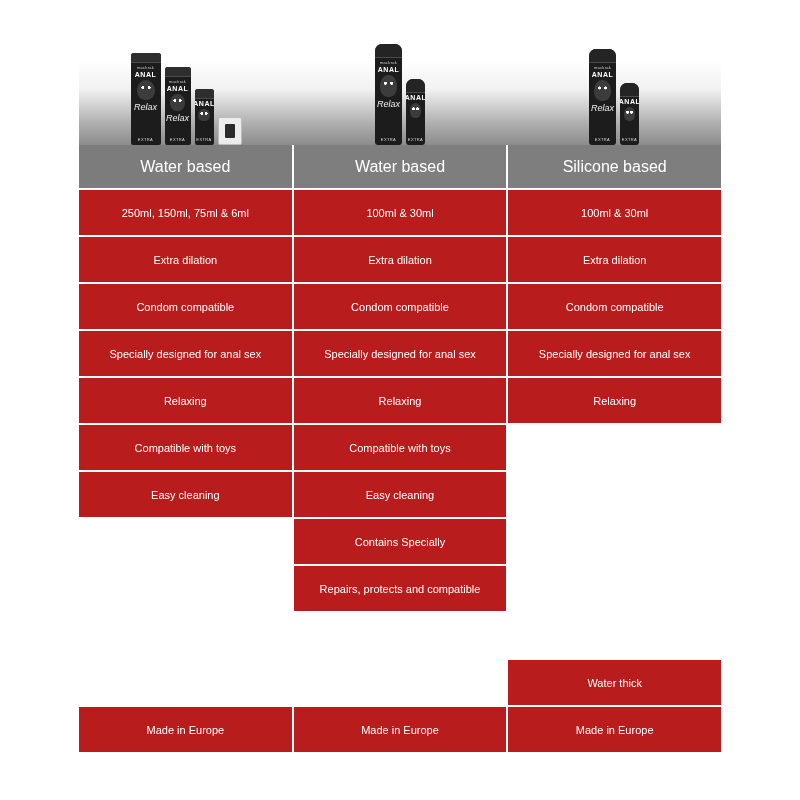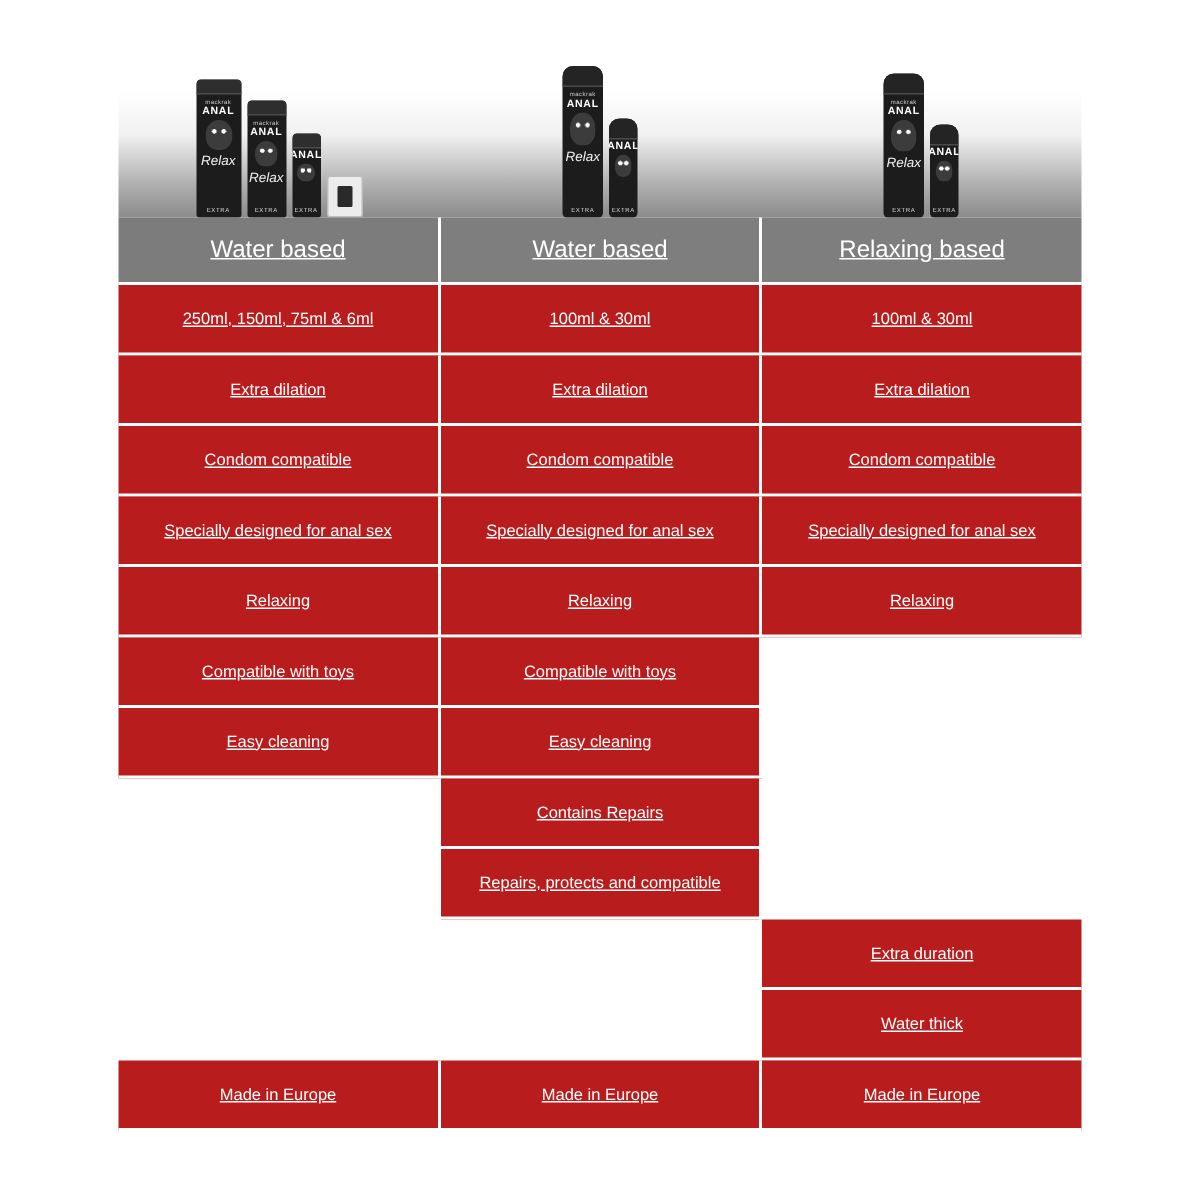--- a/index.html
+++ b/index.html
@@ -146,21 +146,20 @@
     min-height: 47px;
     display: flex;
     align-items: center;
     justify-content: center;
     text-align: left;
     color: #ffffff;
     font-size: 11px;
     padding: 4px 8px;
     border-right: 2px solid #ffffff;
     border-bottom: 2px solid #ffffff;
-    text-decoration: underline;
   }
   .cell:last-child { border-right: none; }
   .cell.filled { background: #b91c1c; }
   .cell.empty { background: transparent; border-right-color: transparent; }
 
   .row.header .cell {
     min-height: 45px;
     background: #7e7e7e;
     font-size: 16px;
     color: #ffffff;
@@ -240,21 +239,21 @@
       </div>
     </div>
 
   </div>
 
   <div class="table">
 
     <div class="row header">
       <div class="cell c0">Water based</div>
       <div class="cell">Water based</div>
-      <div class="cell">Relaxing based</div>
+      <div class="cell">Silicone based</div>
     </div>
 
     <div class="row">
       <div class="cell filled">250ml, 150ml, 75ml &amp; 6ml</div>
       <div class="cell filled">100ml &amp; 30ml</div>
       <div class="cell filled">100ml &amp;  30ml</div>
     </div>
 
     <div class="row">
       <div class="cell filled">Extra dilation</div>
@@ -287,34 +286,33 @@
     </div>
 
     <div class="row">
       <div class="cell filled">Easy cleaning</div>
       <div class="cell filled">Easy cleaning</div>
       <div class="cell empty"></div>
     </div>
 
     <div class="row">
       <div class="cell empty"></div>
-      <div class="cell filled">Contains Repairs</div>
+      <div class="cell filled">Contains Specially</div>
       <div class="cell empty"></div>
     </div>
 
     <div class="row">
       <div class="cell empty"></div>
       <div class="cell filled">Repairs, protects and compatible</div>
       <div class="cell empty"></div>
     </div>
 
     <div class="row">
       <div class="cell empty"></div>
       <div class="cell empty"></div>
-      <div class="cell filled">Extra duration</div>
     </div>
 
     <div class="row">
       <div class="cell empty"></div>
       <div class="cell empty"></div>
       <div class="cell filled">Water thick</div>
     </div>
 
     <div class="row">
       <div class="cell filled">Made in Europe</div>

